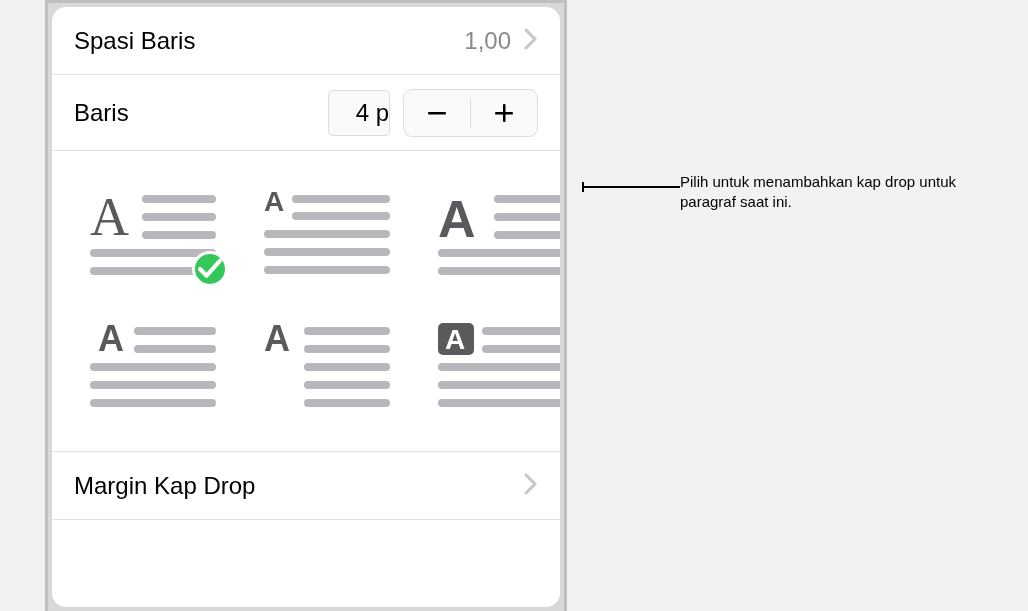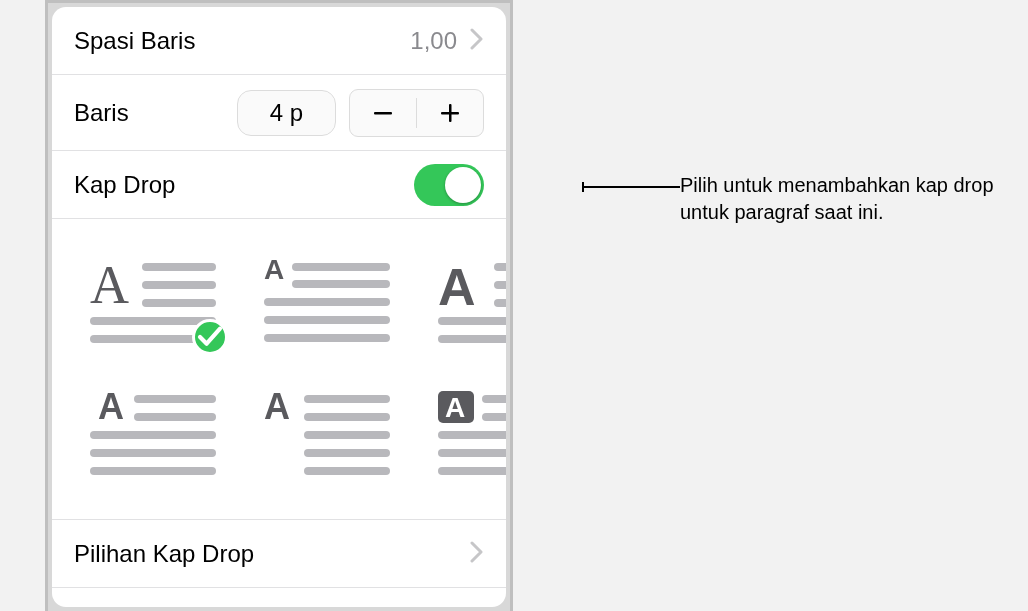--- a/index.html
+++ b/index.html
@@ -11,21 +11,21 @@
       font-family: -apple-system, BlinkMacSystemFont, 'Helvetica Neue', sans-serif;
       background: #f2f2f2;
       width: 1028px;
       height: 611px;
       position: relative;
     }
     .outer-frame {
       position: absolute;
       left: 45px;
       top: 0;
-      width: 468px;
+      width: 522px;
       height: 611px;
       background: #d8d8d8;
       border: 3px solid #bfbfbf;
       border-bottom: none;
       padding: 4px;
     }
     .panel {
       background: #ffffff;
       border-radius: 14px;
       width: 100%;
@@ -61,22 +61,22 @@
       color: #c6c6c8;
       font-size: 24px;
       line-height: 1;
     }
     
     .margin-value {
       font-size: 24px;
       color: #000;
       background: #fafafa;
       border: 1px solid #dcdcdc;
-      border-radius: 14px;
-      padding: 8px 32px;
+      border-radius: 5px;
+      padding: 8px 0;
       min-width: 62px;
       text-align: right;
     }
     .stepper {
       display: flex;
       border: 1px solid #dcdcdc;
       border-radius: 9px;
       overflow: hidden;
       background: #fafafa;
       height: 48px;
@@ -154,21 +154,21 @@
       justify-content: center;
       color: #fff;
       font-size: 20px;
     }
     
     .callout {
       position: absolute;
       left: 680px;
       top: 172px;
       width: 330px;
-      font-size: 20px;
+      font-size: 15px;
       color: #000;
       line-height: 1.35;
     }
     .callout-line {
       position: absolute;
       left: 582px;
       top: 186px;
       width: 98px;
       height: 2px;
       background: #000;
@@ -215,26 +215,20 @@
           <button class="stepper-btn">
             <svg width="22" height="22" viewBox="0 0 22 22">
                 <rect x="2" y="10" width="18" height="2.5" rx="1" fill="#000"></rect>
                 <rect x="10" y="2" width="2.5" height="18" rx="1" fill="#000"></rect>
               </svg>
           </button>
         </div>
       </div>
     </div>
 
-    <div class="row">
-      <span class="row-label">Kap Drop</span>
-      <div class="toggle on">
-        <div class="toggle-knob"></div>
-      </div>
-    </div>
 
     <div class="styles-grid">
 
       <div class="style-option">
         <svg viewBox="0 0 126 86">
           <rect x="52" y="6" width="74" height="8" rx="4" fill="#b8b8bc"></rect>
           <rect x="52" y="24" width="74" height="8" rx="4" fill="#b8b8bc"></rect>
           <rect x="52" y="42" width="74" height="8" rx="4" fill="#b8b8bc"></rect>
           <rect x="0" y="60" width="126" height="8" rx="4" fill="#b8b8bc"></rect>
           <rect x="0" y="78" width="126" height="8" rx="4" fill="#b8b8bc"></rect>
@@ -299,21 +293,21 @@
           <rect x="0" y="58" width="126" height="8" rx="4" fill="#b8b8bc"></rect>
           <rect x="0" y="76" width="126" height="8" rx="4" fill="#b8b8bc"></rect>
           <rect x="0" y="0" width="36" height="32" rx="5" fill="#5a5a5e"></rect>
           <text x="7" y="26" font-family="Helvetica, Arial, sans-serif" font-size="28" font-weight="700" fill="#fff">A</text>
         </svg>
       </div>
 
     </div>
 
     <div class="row">
-      <span class="row-label">Pilihan Kap Drop</span>
+      <span class="row-label">Margin Kap Drop</span>
       <span class="chevron">
         <svg width="14" height="22" viewBox="0 0 14 22">
             <path d="M2 2 L11 11 L2 20" stroke="#c6c6c8" stroke-width="3" fill="none" stroke-linecap="round" stroke-linejoin="round"></path>
           </svg>
       </span>
     </div>
 
   </div>
 </div>
 

